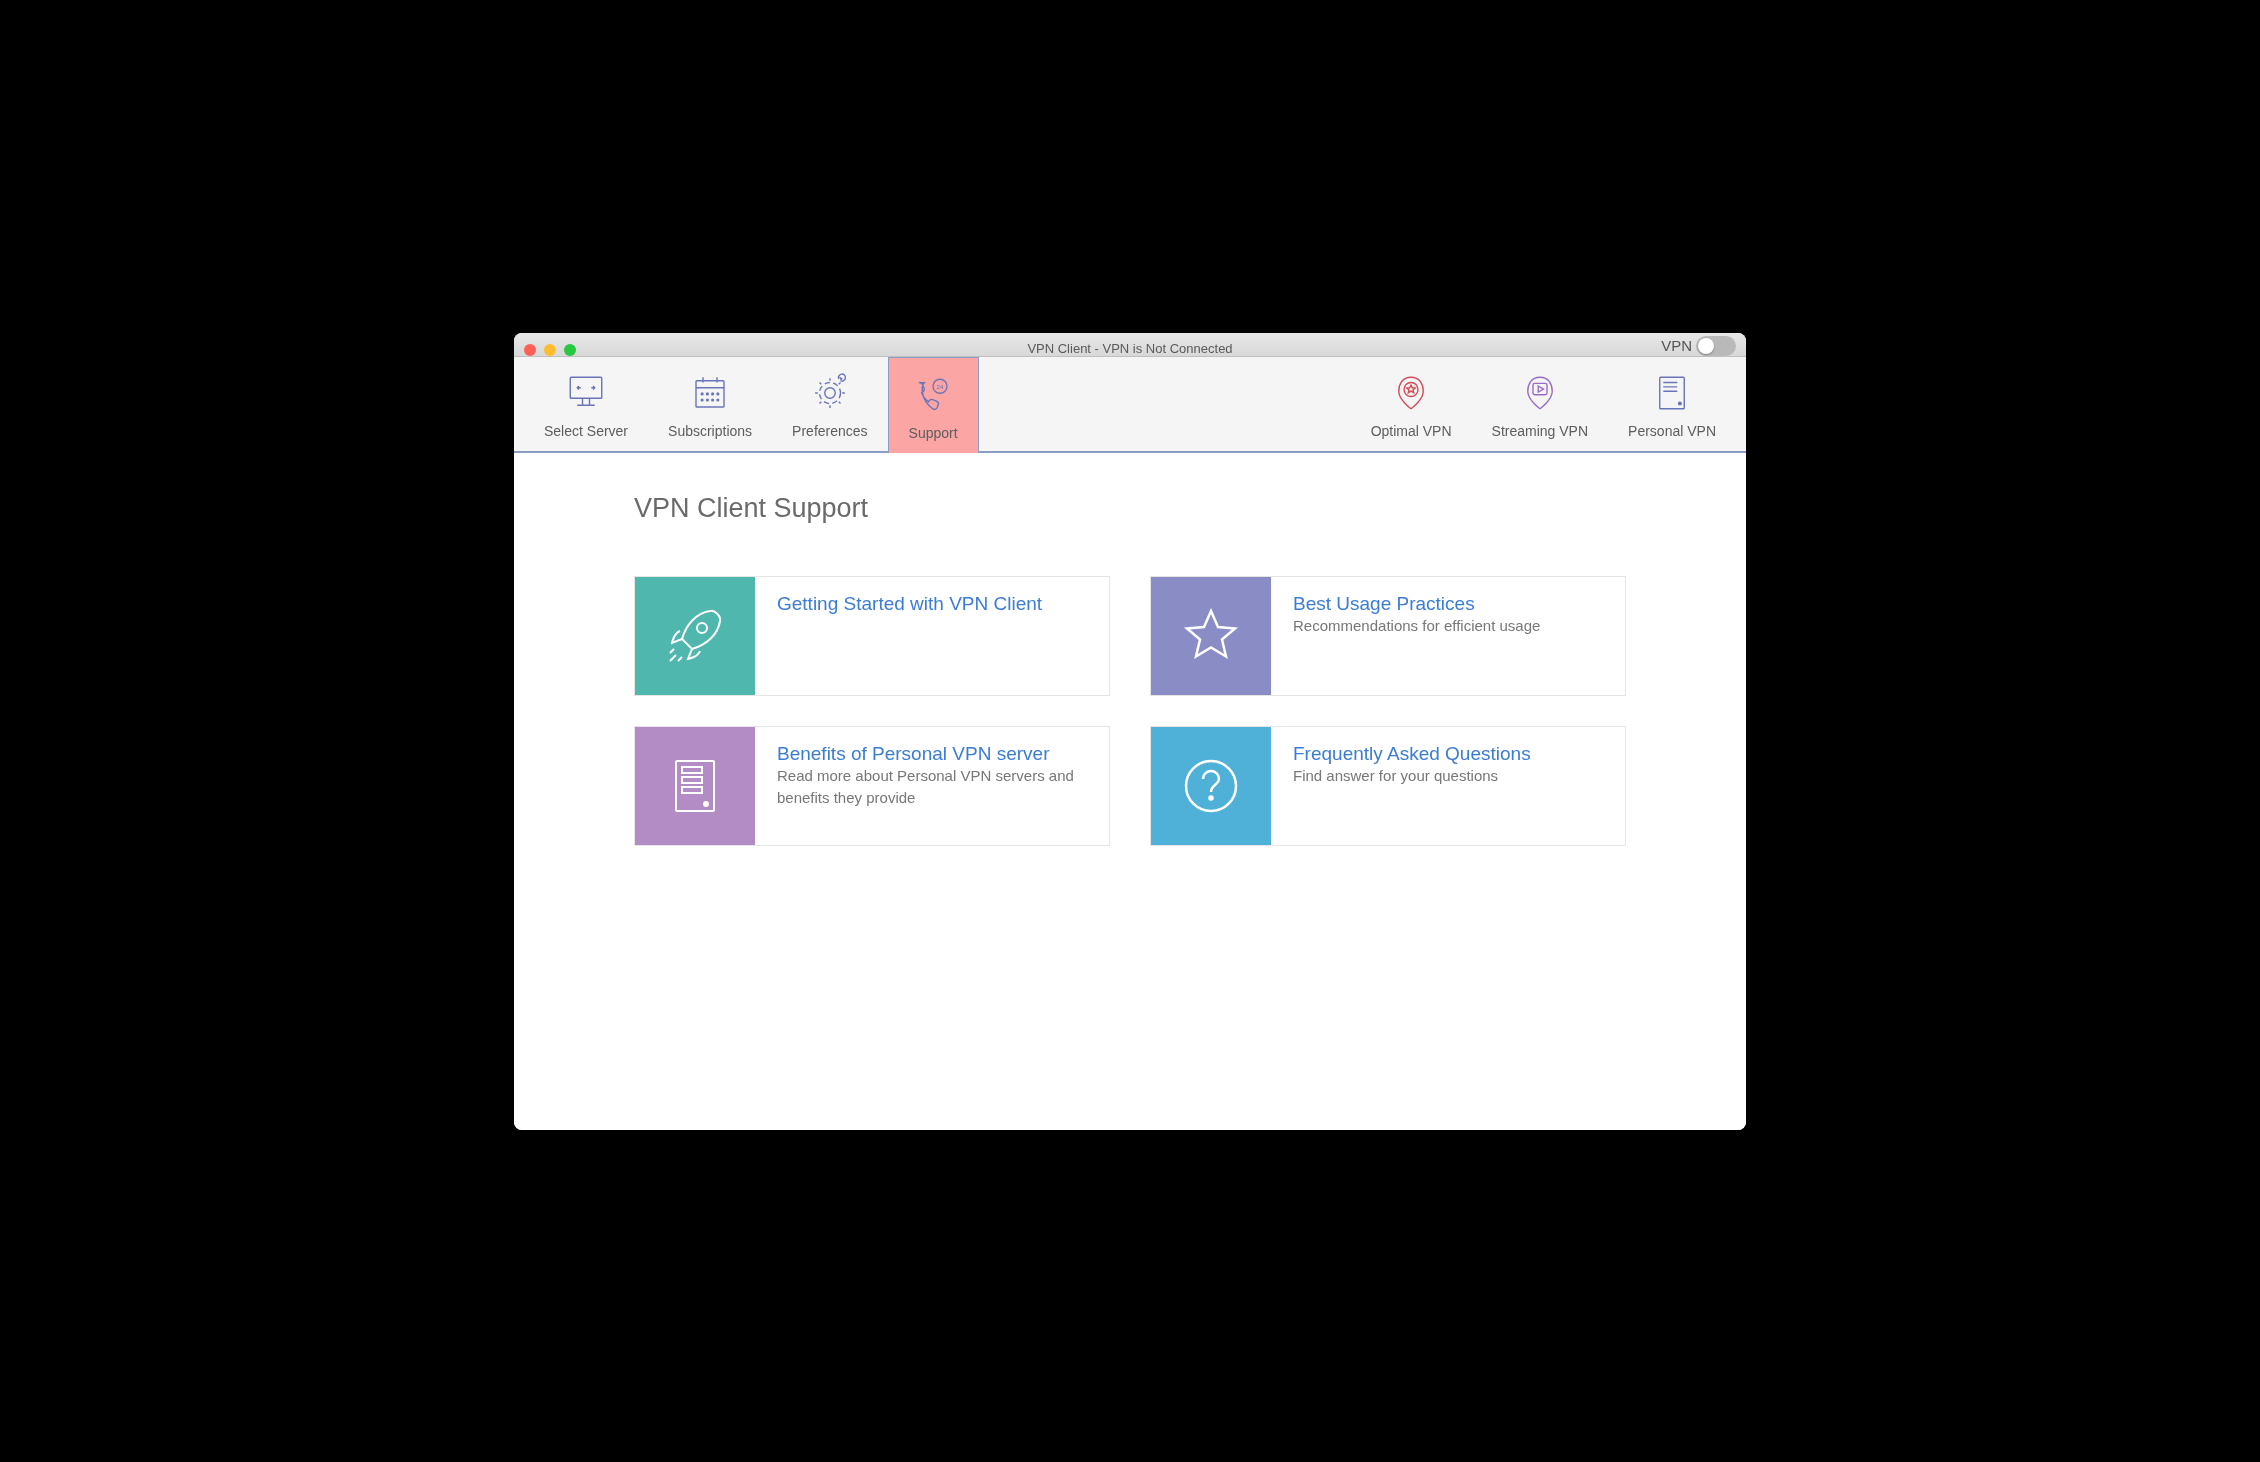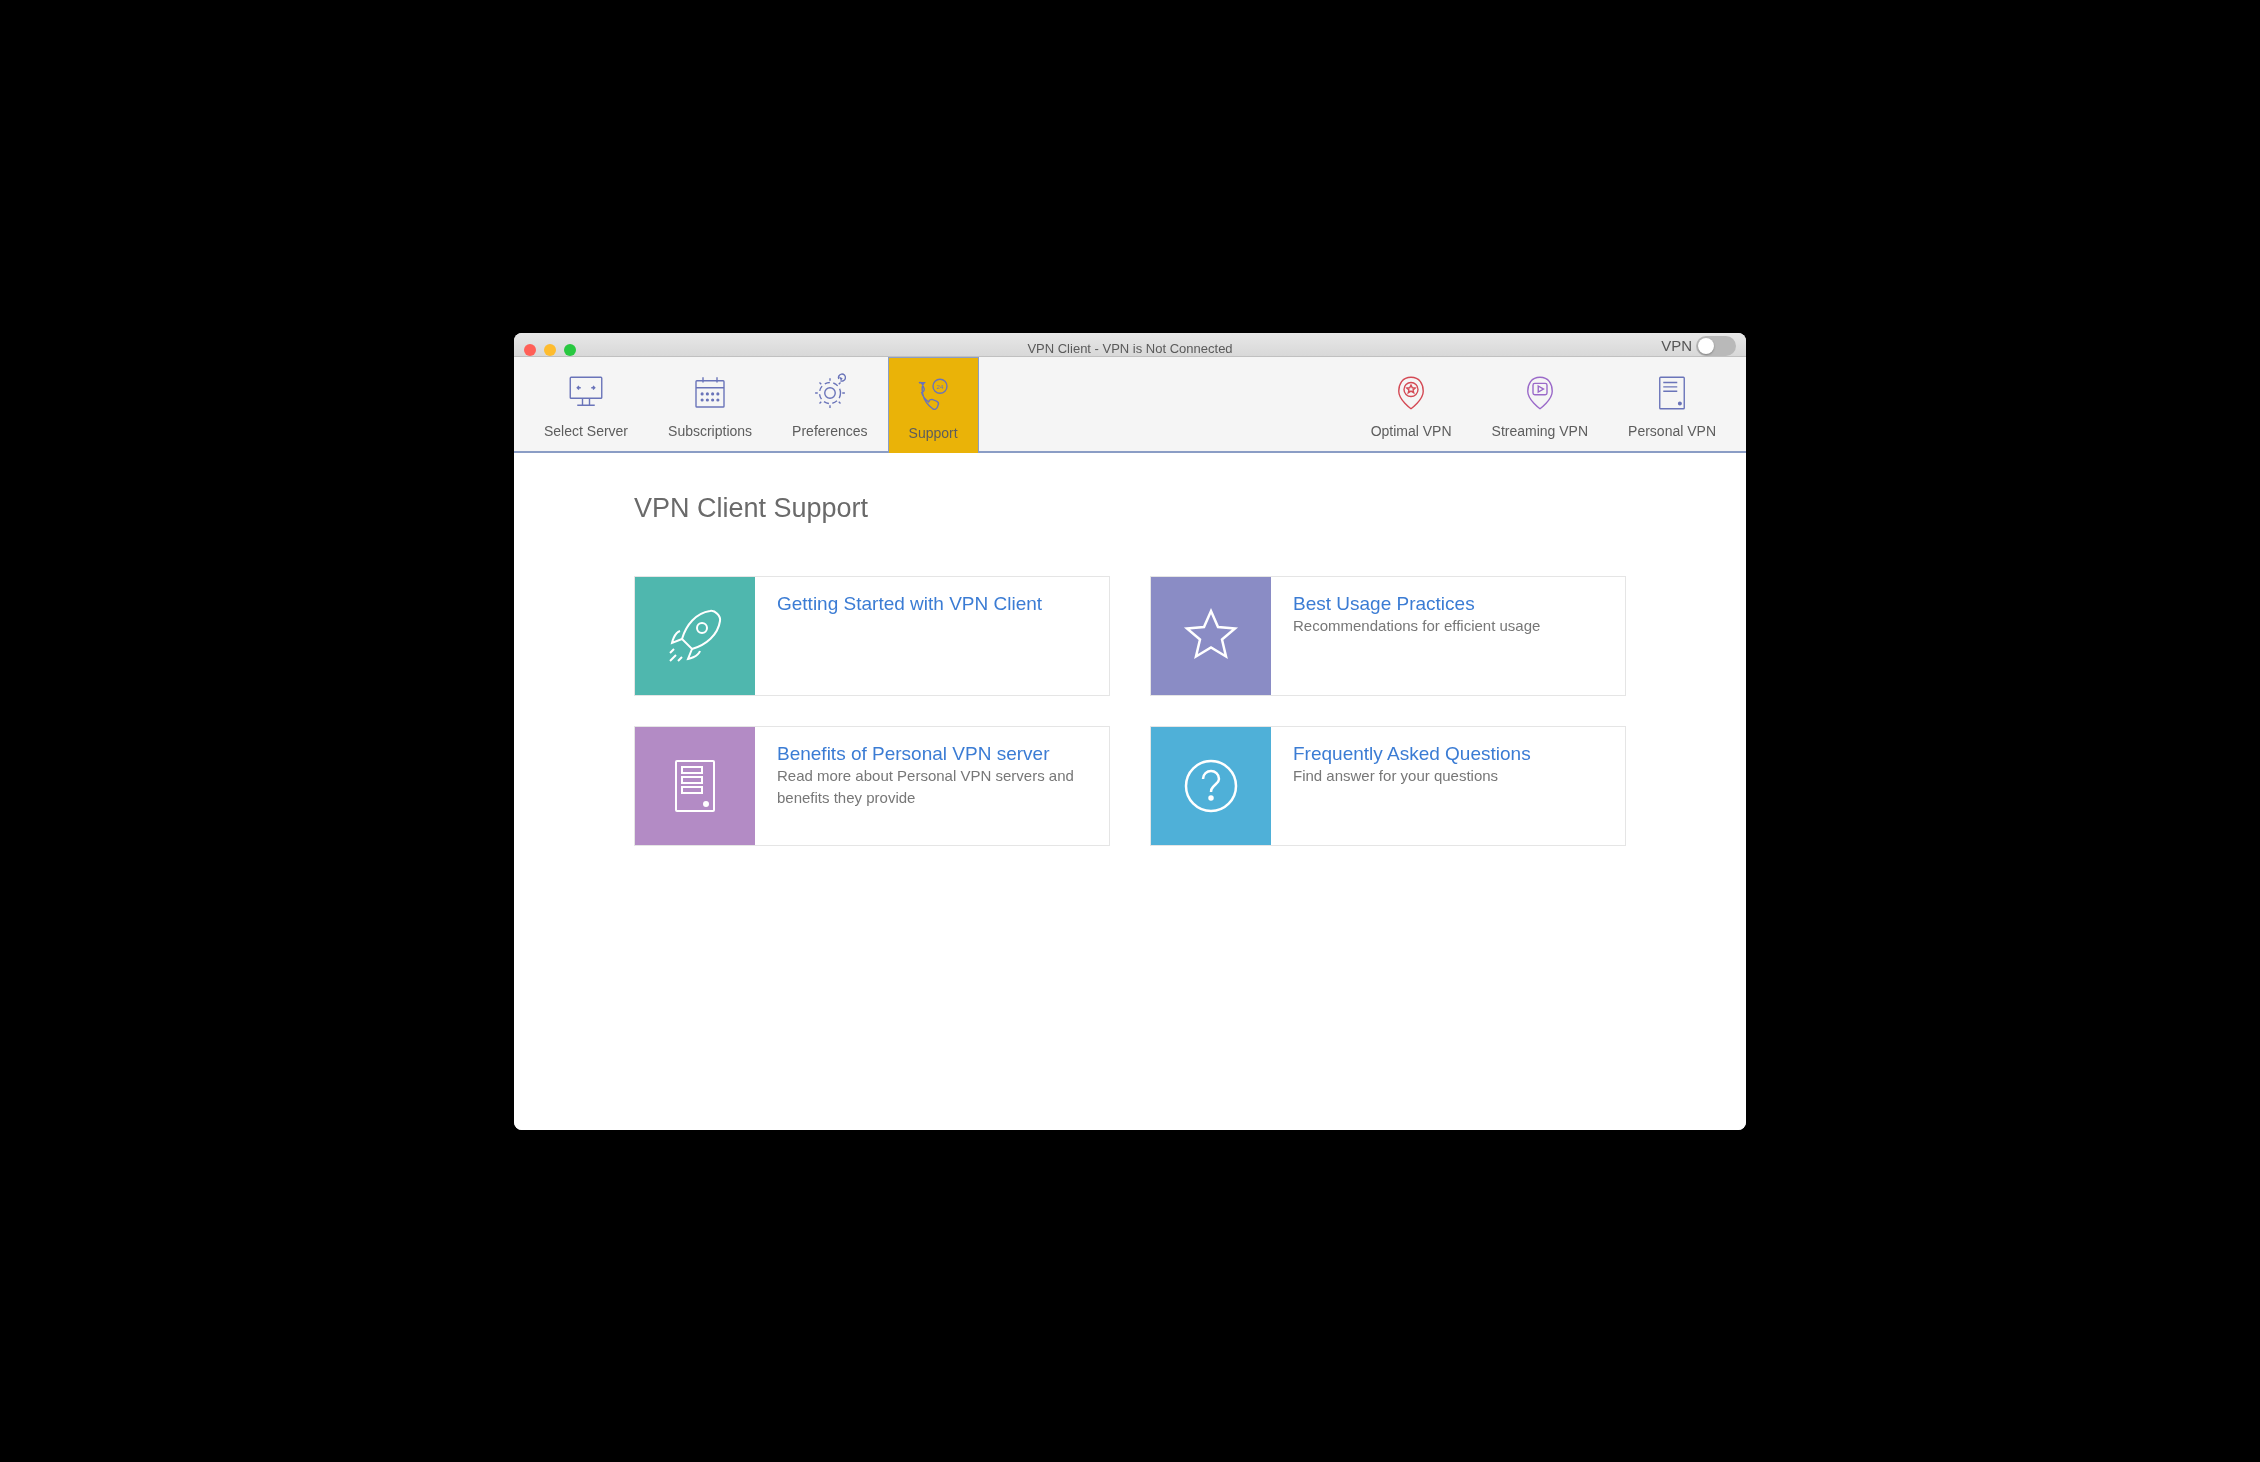--- a/index.html
+++ b/index.html
@@ -91,21 +91,21 @@
       flex-direction: column;
       align-items: center;
       justify-content: center;
       padding: 10px 20px 6px;
       font-size: 14px;
       color: #5d5d5d;
       cursor: pointer;
       gap: 6px;
     }
     .toolbar-item.active {
-      background: #eab308;
+      background: #fca5a5;
       border: 1px solid #8b9dc5;
       border-bottom: none;
       margin-bottom: -2px;
       position: relative;
     }
     .toolbar-item svg {
       width: 42px; height: 42px;
     }
 
     .content {

